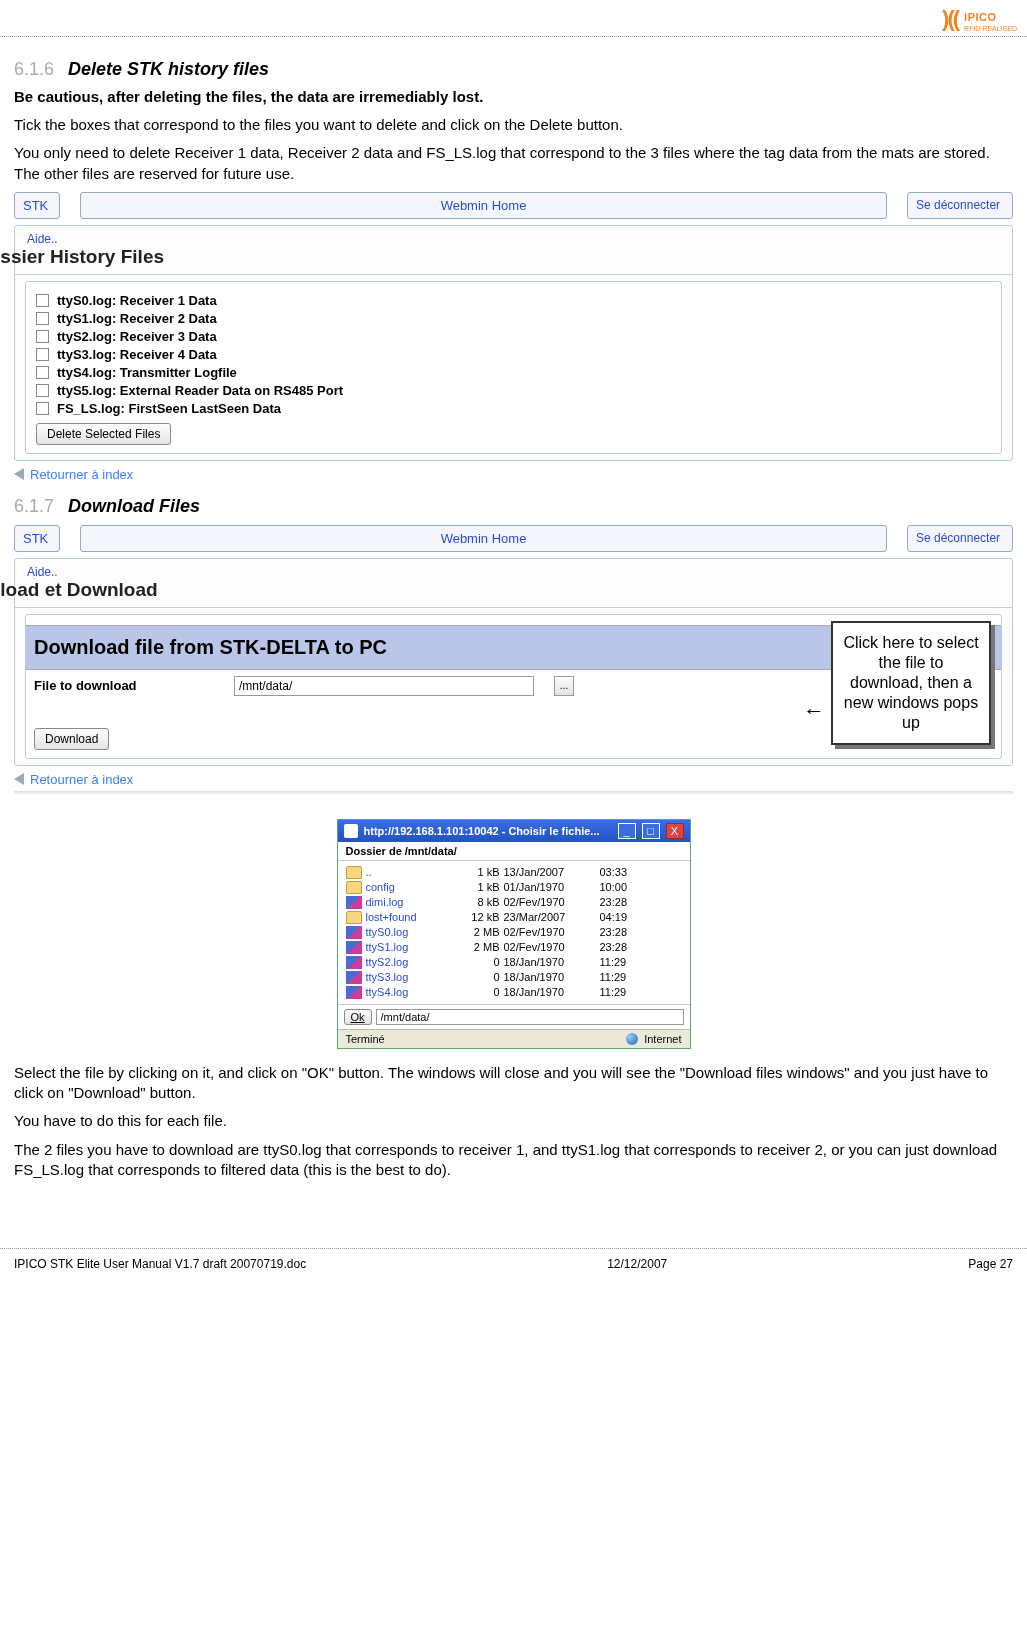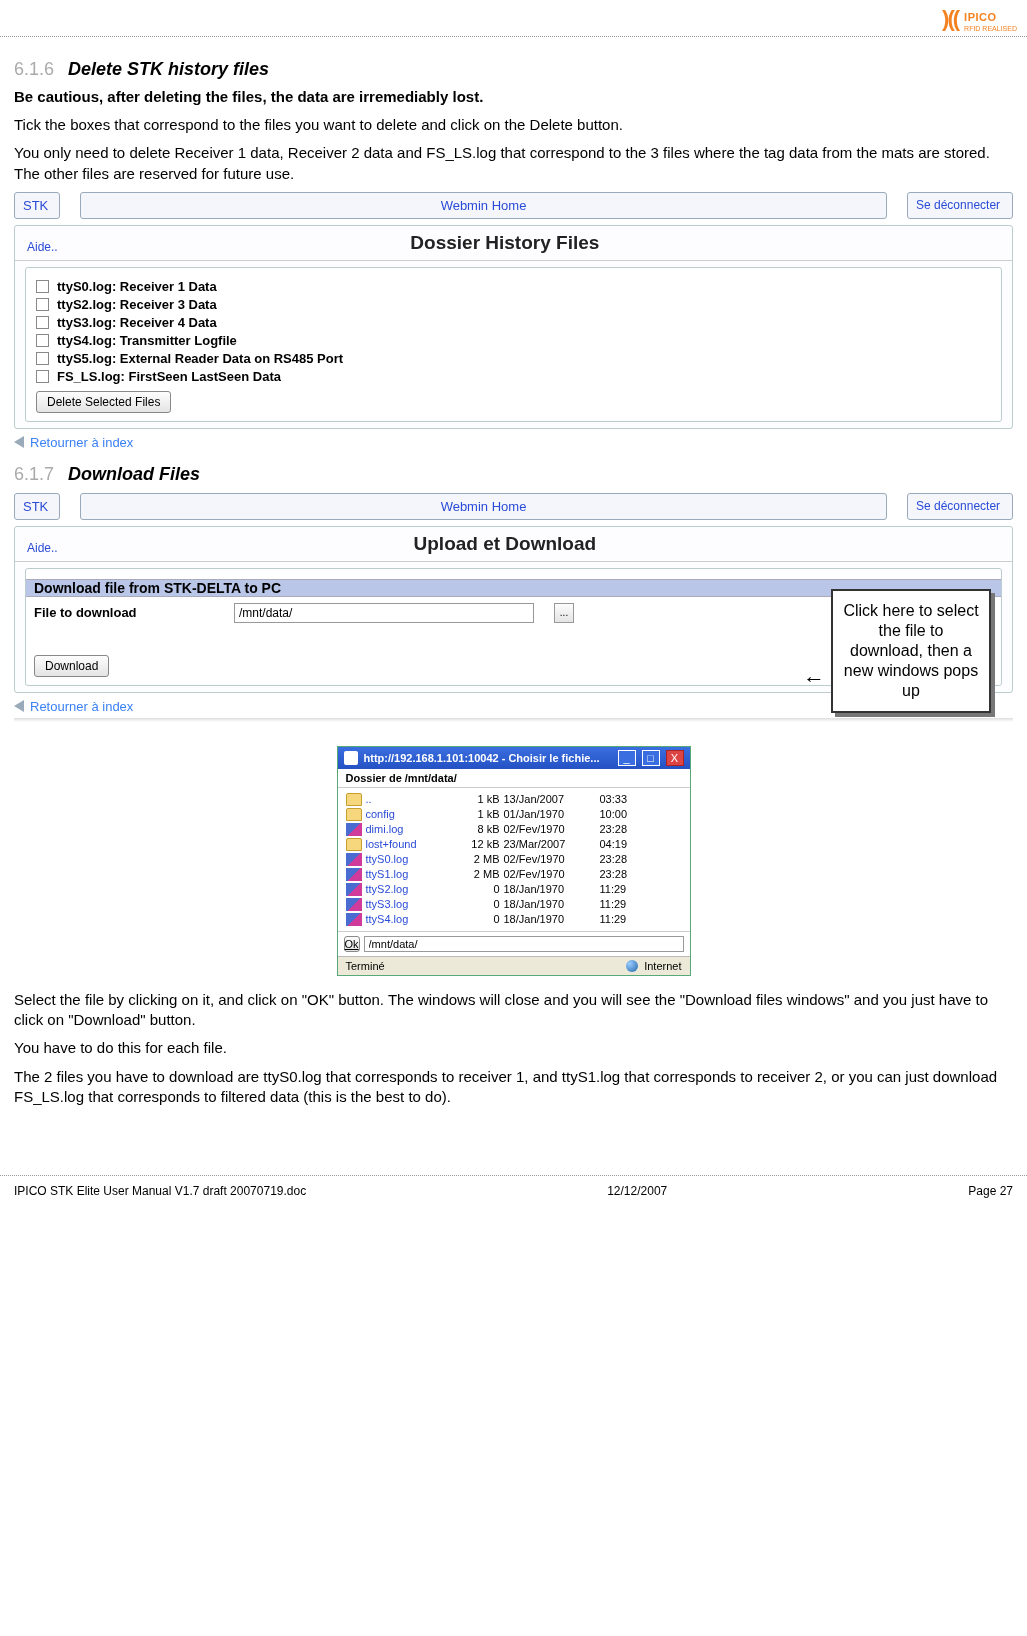--- a/index.html
+++ b/index.html
@@ -16,35 +16,35 @@
 .para { font-size:15px; line-height:1.35; margin-bottom:8px; }
 .screenshot { margin:8px 0 14px 0; position:relative; }
 
 
 .wm-top { display:flex; gap:20px; margin-bottom:6px; }
 .wm-btn { border:1px solid #9ab; background:#f4f6fb; color:#2a4bd7; font-size:13px; padding:5px 8px; border-radius:3px; }
 .wm-stk { width:46px; }
 .wm-home { flex:1; text-align:center; }
 .wm-logout { width:106px; font-size:12px; line-height:1.2; }
 .wm-panel { border:1px solid #bcc; border-radius:3px; background:#fdfdff; margin-bottom:6px; }
-.wm-panel-hd { display:flex; align-items:flex-end; padding:6px 10px; border-bottom:1px solid #ccc; }
+.wm-panel-hd { display:flex; align-items:flex-start; padding:6px 10px; border-bottom:1px solid #ccc;flex-direction:column; }
 .wm-aide { color:#2a4bd7; font-size:12px; margin-right:auto; margin-left:2px; }
 .wm-title { flex:1; text-align:center; font-size:19px; font-weight:bold; color:#222; margin-left:-50px; }
 .wm-body { padding:6px 10px; }
 .wm-inner { border:1px solid #bcc; border-radius:3px; padding:8px 10px; background:#fff; }
 .chk-row { display:flex; align-items:center; gap:8px; margin:3px 0; font-size:13px; font-weight:bold; }
 .chk { width:13px; height:13px; border:1px solid #888; background:#fff; display:inline-block; }
 .btn-3d { display:inline-block; border:1px solid #888; background:linear-gradient(#fdfdfd,#e4e4e4); font-size:12px; padding:3px 10px; border-radius:3px; margin-top:4px; }
 .wm-return { display:flex; align-items:center; gap:6px; color:#3b82f6; font-size:13px; margin-top:4px; }
 .arrow-left { width:0; height:0; border-top:6px solid transparent; border-bottom:6px solid transparent; border-right:10px solid #9ab; }
 
 
 .dl-inner { border:1px solid #bcc; border-radius:3px; background:#fff; padding:0 0 8px 0; }
 .dl-hd-bar { height:10px; }
-.dl-hdr { background:#b9c6e7; font-weight:bold; font-size:14px; padding:0 8px; border-top:1px solid #aab; border-bottom:1px solid #aab; }
+.dl-hdr { background:#b9c6e7; font-weight:bold; font-size:20px; padding:10px 8px; border-top:1px solid #aab; border-bottom:1px solid #aab; }
 .dl-row { display:flex; align-items:center; gap:20px; padding:6px 8px; font-size:13px; }
 .dl-lbl { width:180px; font-weight:bold; }
 .dl-input { width:300px; border:1px solid #999; padding:2px 4px; font-size:12px; }
 .dl-browse { width:20px; height:20px; border:1px solid #999; background:linear-gradient(#fdfdfd,#e4e4e4); font-size:10px; text-align:center; line-height:18px; }
 .annot-box { position:absolute; right:22px; top:96px; width:160px; border:2px solid #333; background:#fff; padding:10px 8px; font-size:16px; text-align:center; line-height:1.25; box-shadow:4px 4px 0 #777; }
 .annot-arrow { position:absolute; right:188px; top:170px; font-size:22px; }
 
 
 .popup { width:354px; margin:6px auto 0 auto; border:1px solid #5a7; background:#ece9d8; font-size:11px; }
 .popup-title { background:linear-gradient(#3a6ee0,#2451c4); color:#fff; padding:3px 6px; display:flex; align-items:center; gap:6px; }
@@ -56,21 +56,21 @@
 .f-row { display:flex; align-items:center; gap:4px; padding:1px 0; }
 .f-ico { width:16px; height:13px; display:inline-block; }
 .f-folder { background:#f7d77e; border:1px solid #c8a030; border-radius:2px 2px 0 0; }
 .f-unk { background:linear-gradient(135deg,#4a6bd0 50%,#d03a9a 50%); }
 .f-name { width:82px; color:#2a4bd7; }
 .f-size { width:48px; text-align:right; }
 .f-date { width:92px; }
 .f-time { width:44px; }
 .popup-foot { background:#fff; padding:4px 6px; display:flex; gap:4px; border-top:1px solid #ccc; }
 .popup-path { flex:1; border:1px solid #999; padding:1px 4px; font-size:11px; }
-.ok-btn { border:1px solid #888; background:linear-gradient(#fdfdfd,#e4e4e4); padding:1px 0; font-size:11px; border-radius:3px;text-decoration:underline; }
+.ok-btn { border:1px solid #888; background:linear-gradient(#fdfdfd,#e4e4e4); padding:1px 6px; font-size:11px; border-radius:3px;text-decoration:underline; }
 .popup-status { display:flex; align-items:center; gap:6px; padding:3px 8px; font-size:11px; border-top:1px solid #bbb; }
 .globe { width:12px; height:12px; border-radius:50%; background:radial-gradient(circle at 30% 30%,#9cf,#26a); display:inline-block; }
 
 .footer { display:flex; justify-content:space-between; font-size:12px; padding:4px 14px 10px 14px; }
 .hr-foot { border:none; border-top:1px dotted #999; margin:20px 0 4px 0; }
 .logo-glyph { font-size:22px; color:#f58220; font-weight:bold; letter-spacing:-2px; }
 .gradient-bar { height:4px; background:linear-gradient(#ddd,#fff); margin:4px 0 24px 0; }
 </style>
 </head>
 <body>
@@ -103,20 +103,23 @@
     </div>
     <div class="wm-panel">
       <div class="wm-panel-hd">
         <span class="wm-aide">Aide..</span>
         <span class="wm-title">Dossier History Files</span>
       </div>
       <div class="wm-body">
         <div class="wm-inner" id="del-list"><div class="chk-row">
               <span class="chk"></span>
               <span>ttyS0.log: Receiver 1 Data</span>
+            </div><div class="chk-row">
+              <span class="chk"></span>
+              <span>ttyS1.log: Receiver 2 Data</span>
             </div><div class="chk-row">
               <span class="chk"></span>
               <span>ttyS2.log: Receiver 3 Data</span>
             </div><div class="chk-row">
               <span class="chk"></span>
               <span>ttyS3.log: Receiver 4 Data</span>
             </div><div class="chk-row">
               <span class="chk"></span>
               <span>ttyS4.log: Transmitter Logfile</span>
             </div><div class="chk-row">

